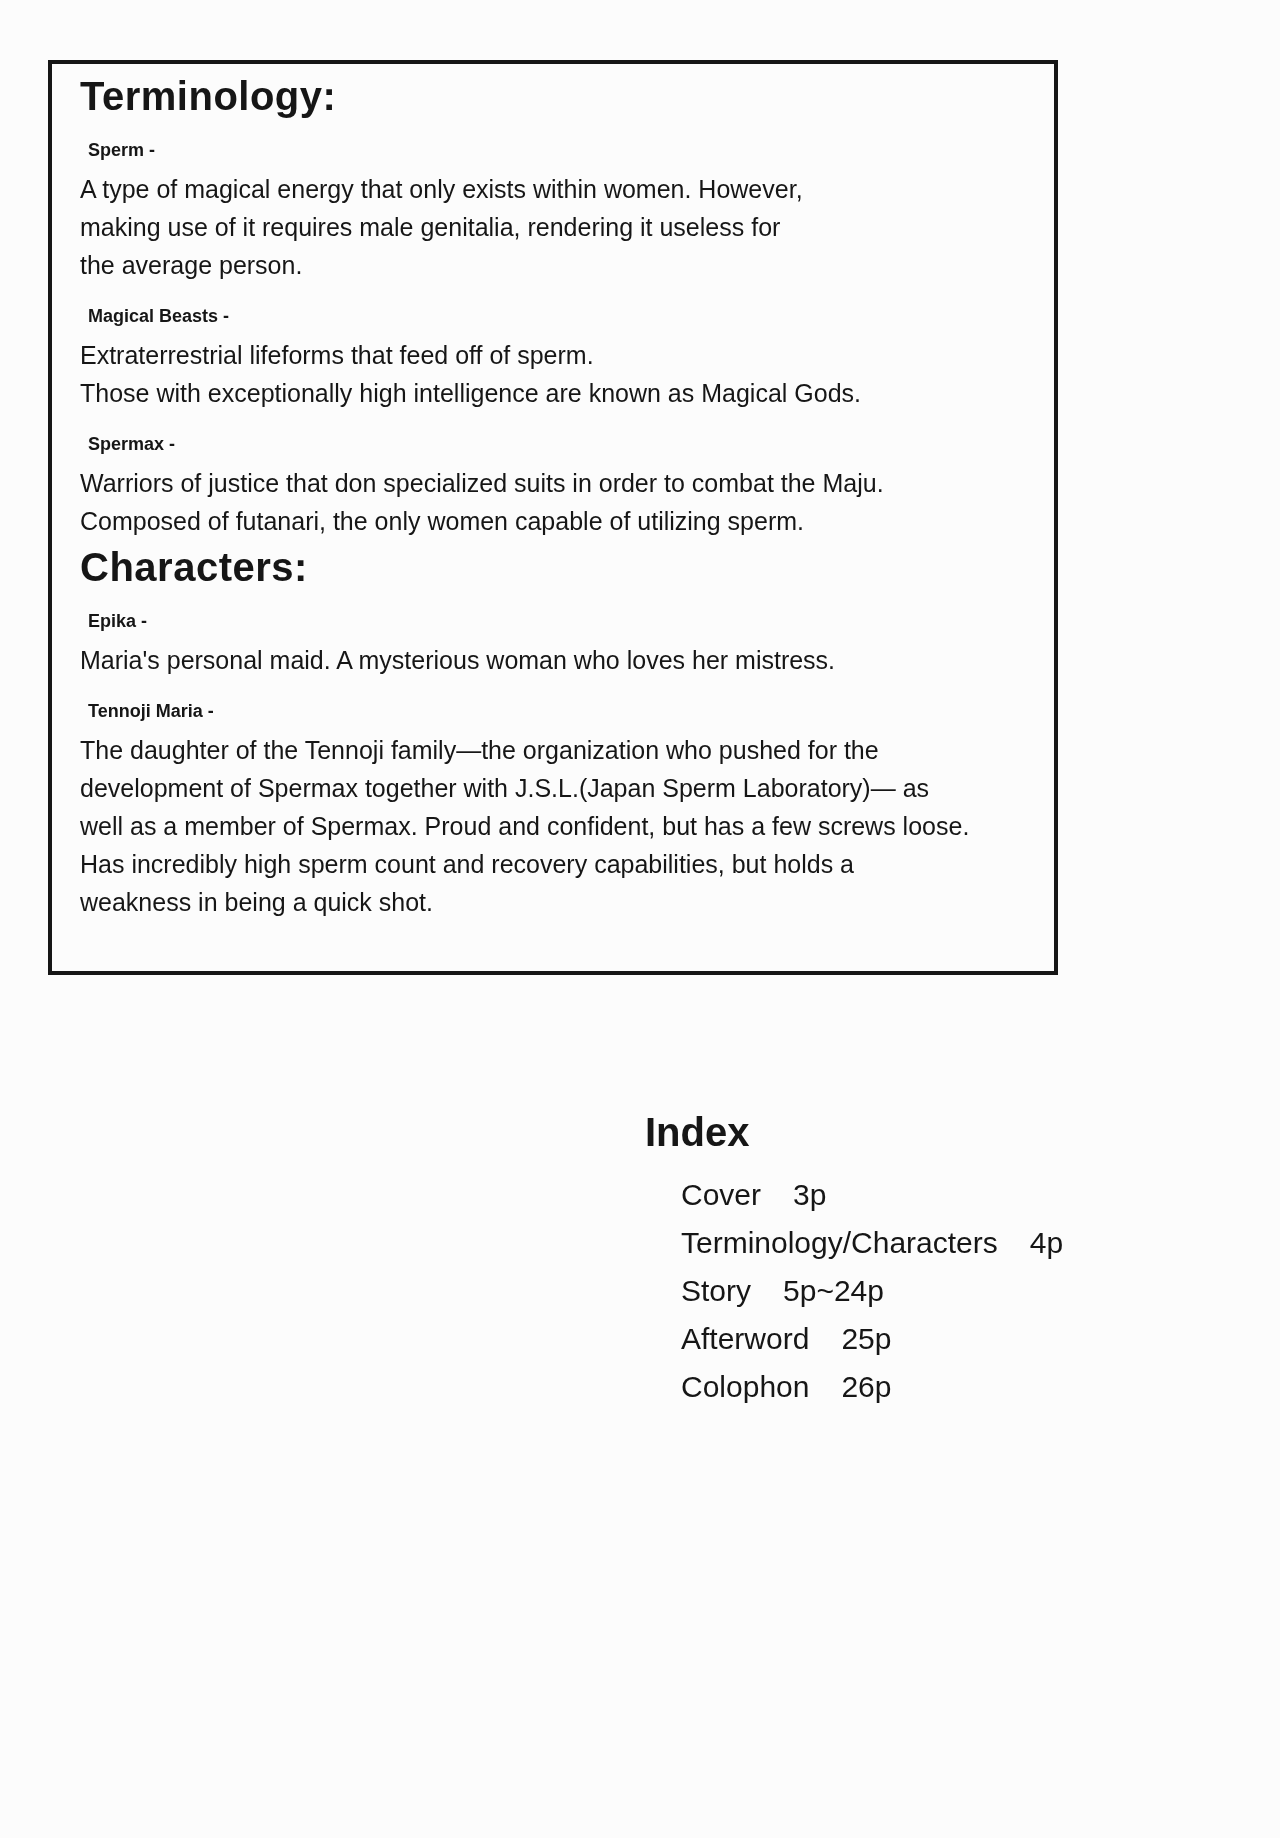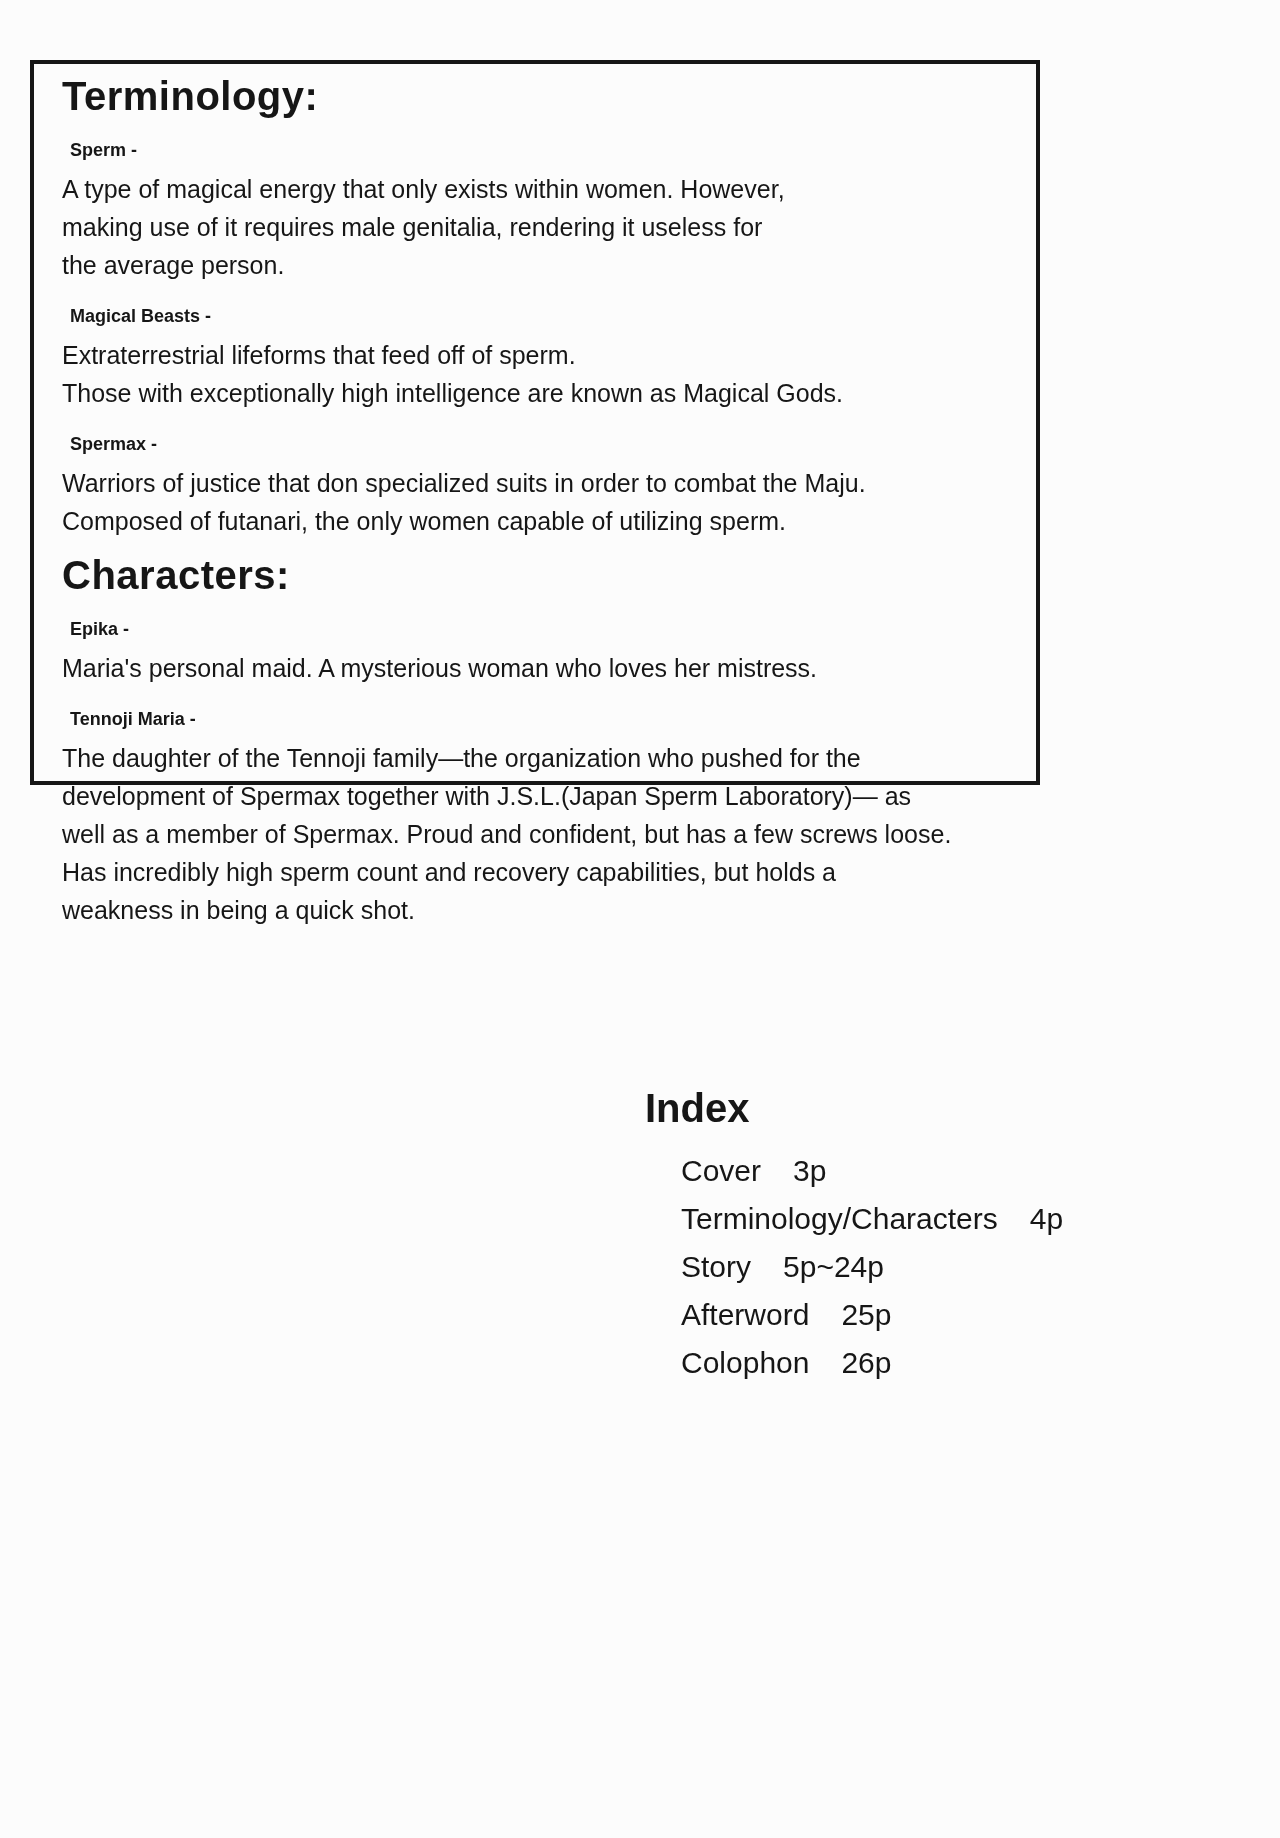--- a/index.html
+++ b/index.html
@@ -15,24 +15,24 @@
     position:relative;
     overflow:hidden;
   }
   .page{
     position:absolute;
     inset:0;
   }
   
   .terms-box{
     position:absolute;
-    left:30px;
+    left:48px;
     top:60px;
     width:1010px;
-    height:725px;
+    height:915px;
     border:4px solid var(--ink);
     padding:10px 22px 0 28px;
     background:transparent;
   }
   .big-heading{
     font-size:40px;
     line-height:44px;
     font-weight:700;
     letter-spacing:0.5px;
   }
@@ -41,31 +41,32 @@
     font-size:18px;
     line-height:39px;
     font-weight:700;
     margin-left:8px;
   }
   .entry .desc{
     font-size:25px;
     line-height:38px;
     white-space:pre-line;
   }
-  .characters-heading{margin-top:13px;}
+  .characters-heading{margin-top:5px;}
   
   .index{
     position:absolute;
     left:645px;
     top:1085px;
   }
   .index-heading{
     font-size:40px;
     line-height:46px;
     font-weight:700;
+    margin-top:24px;
   }
   .index-list{margin-top:16px;}
   .index-row{
     display:flex;
     align-items:baseline;
     gap:32px;
     font-size:30px;
     line-height:48px;
     margin-left:36px;
   }

